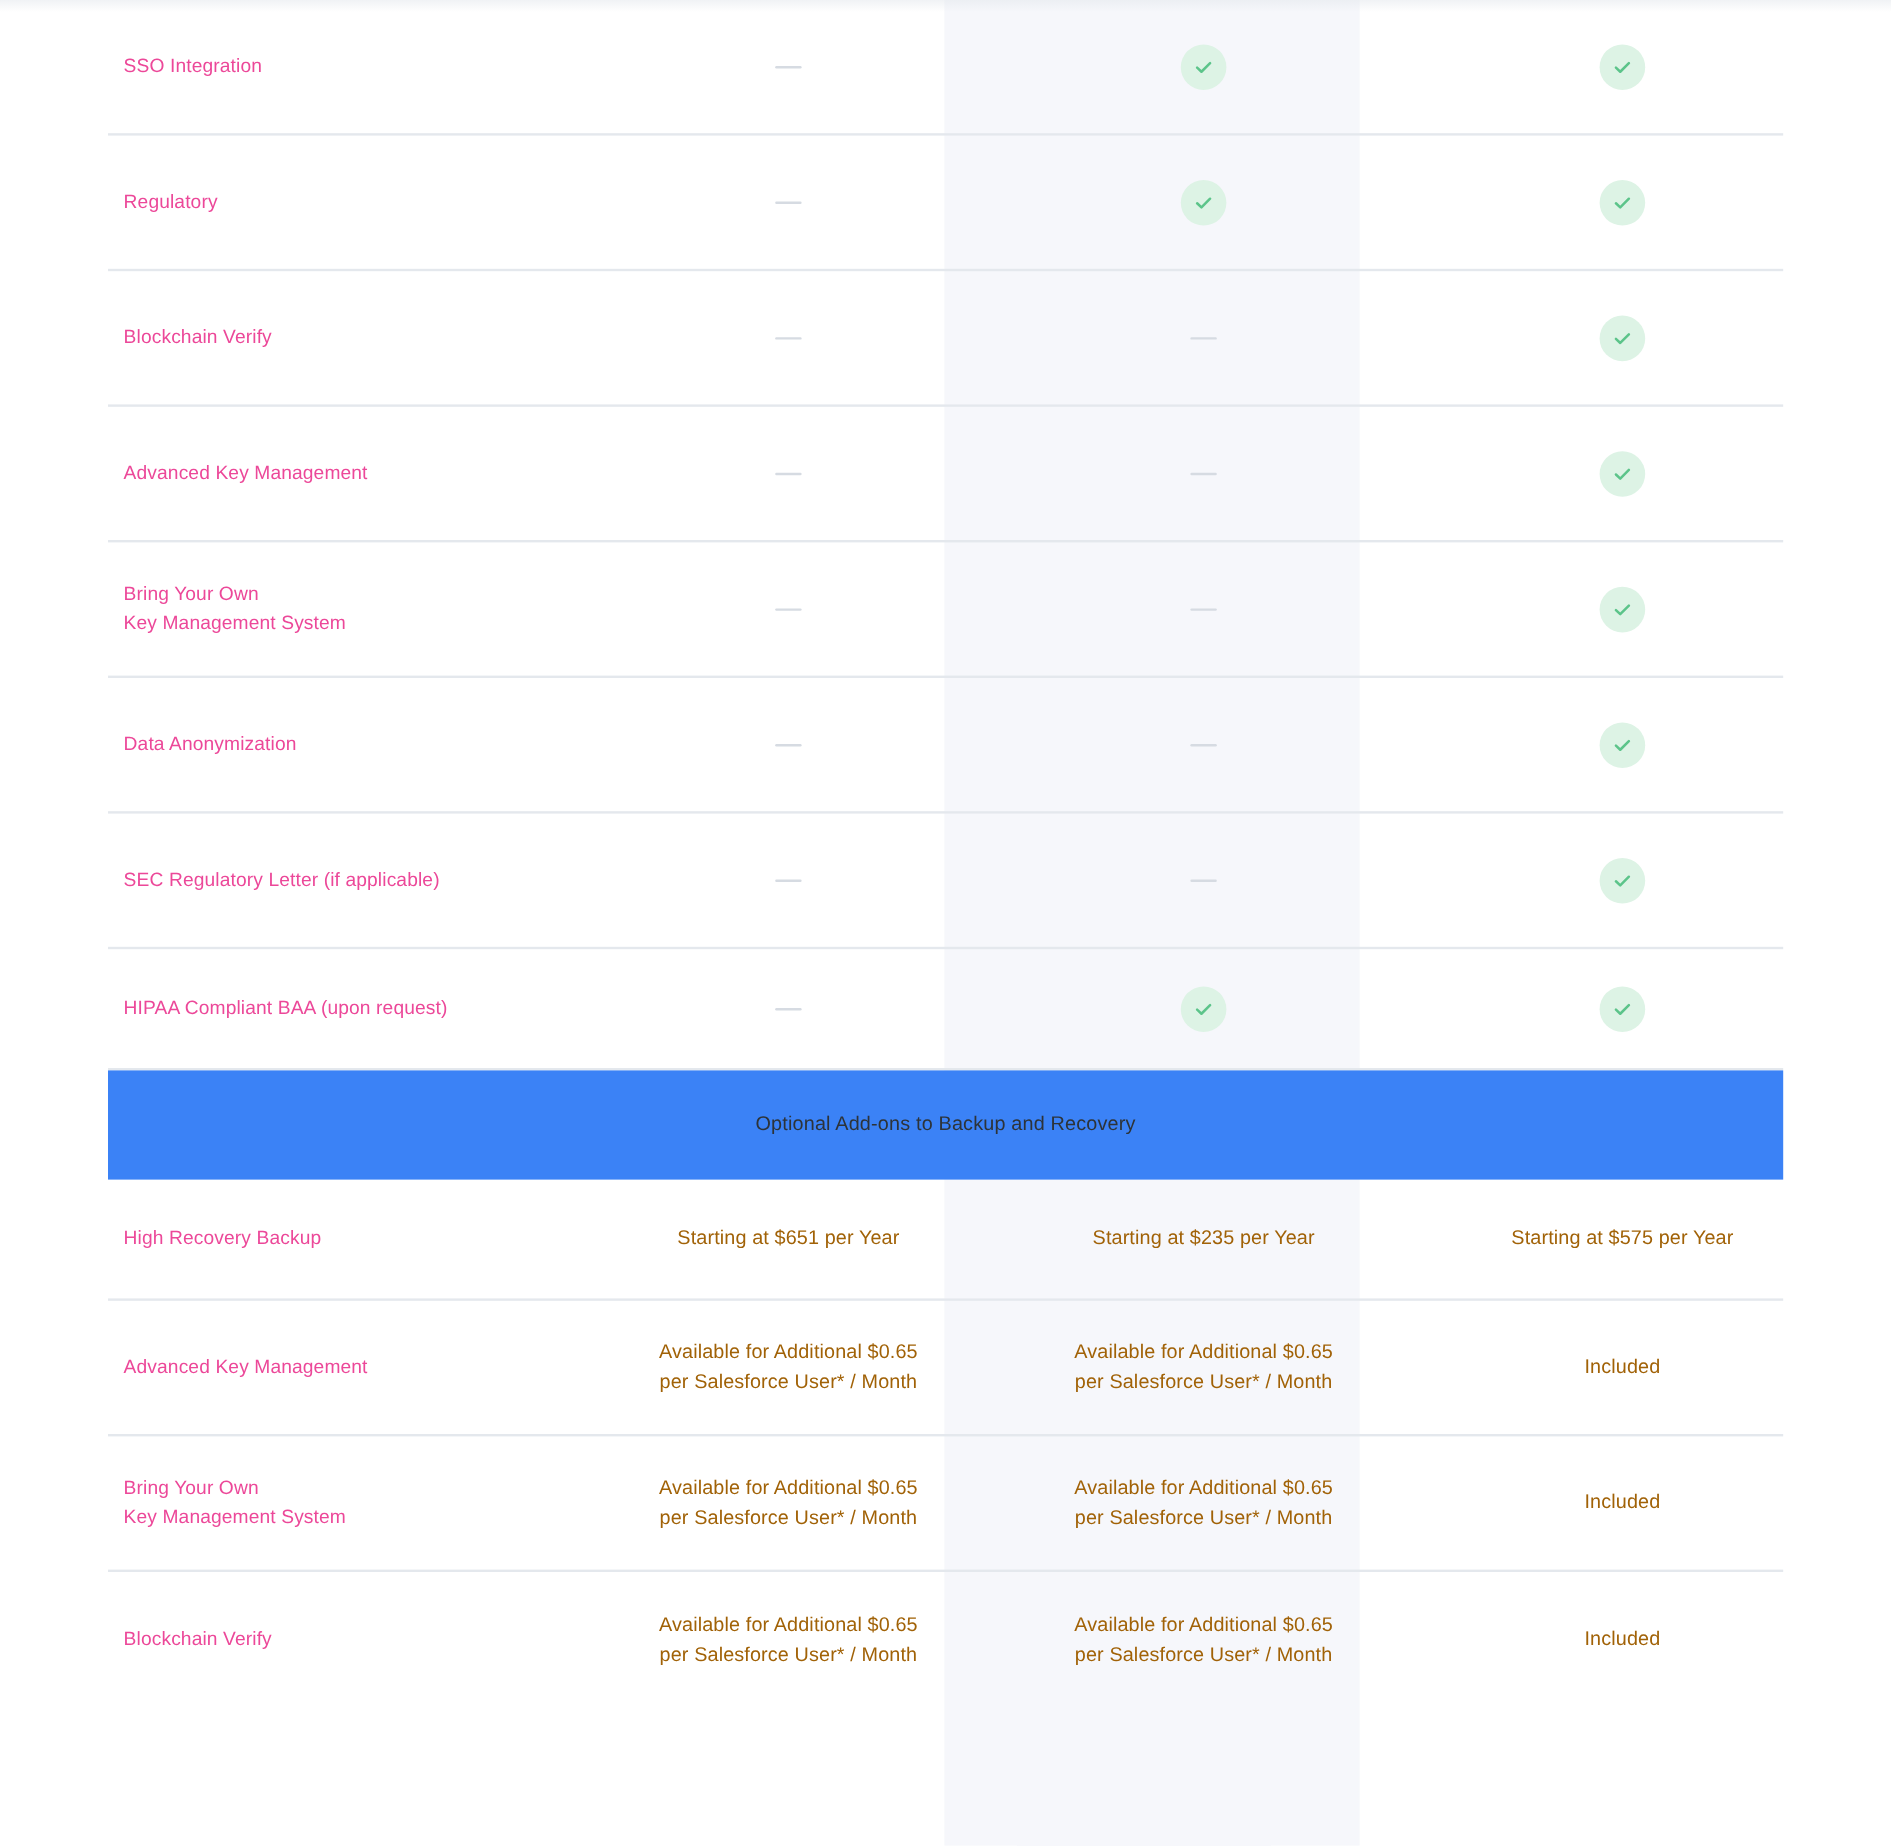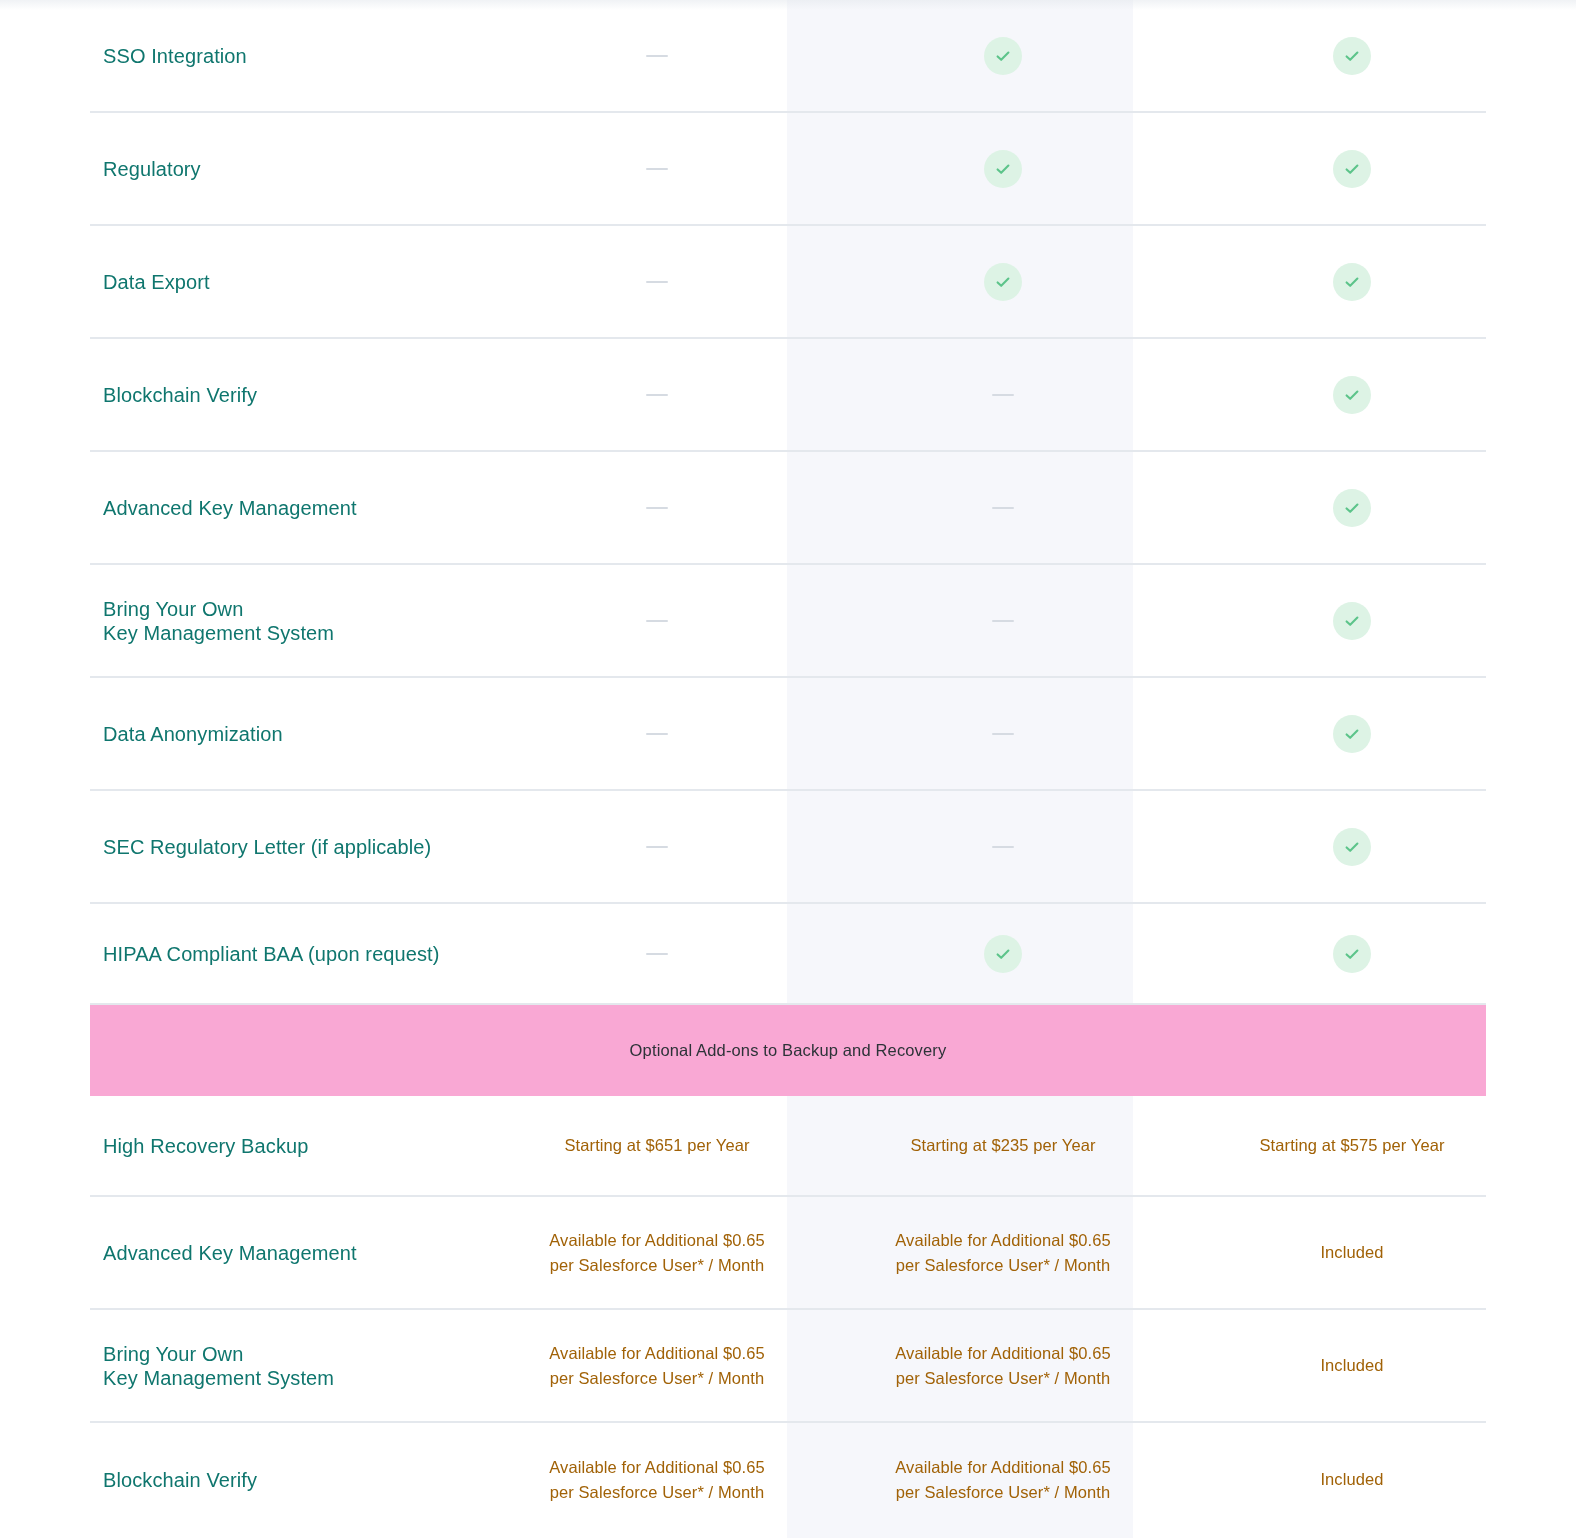--- a/index.html
+++ b/index.html
@@ -56,23 +56,23 @@
     border-bottom: 2px solid #e4e8ed;
   }
 
   .row.no-border { border-bottom: none; }
 
   .cell-feature {
     width: 394px;
     flex: 0 0 394px;
     padding-left: 13px;
     box-sizing: border-box;
-    font-size: 20px;
+    font-size: 16px;
     line-height: 24px;
-    color: #0f766e;
+    color: #ec4899;
     letter-spacing: 0.1px;
   }
 
   .cell-val {
     flex: 0 0 346px;
     width: 346px;
     display: flex;
     align-items: center;
     justify-content: center;
     text-align: center;
@@ -106,21 +106,21 @@
     font-size: 16.5px;
     line-height: 25px;
     color: #a16207;
     letter-spacing: 0.1px;
   }
 
   
   .section-head {
     margin: 0 90px;
     height: 91px;
-    background: #f9a8d4;
+    background: #3b82f6;
     display: flex;
     align-items: center;
     justify-content: center;
     position: relative;
     z-index: 3;
   }
   .section-head .title {
     font-size: 16.5px;
     color: #2d3338;
     letter-spacing: 0.15px;
@@ -173,42 +173,20 @@
         <div class="cell-val last">
           <div class="check">
             <svg width="20" height="20" viewBox="0 0 20 20">
               <path d="M4.6 10.4 L8.2 13.8 L15.4 6.6" fill="none" stroke="#5cc48a" stroke-width="2.1" stroke-linecap="round" stroke-linejoin="round"></path>
             </svg>
           </div>
         </div>
       </div>
       <div class="row" style="height: 113px;">
         <div class="cell-feature">
-          <div>Data Export</div>
-        </div>
-        <div class="cell-val ">
-          <span class="dash"></span>
-        </div>
-        <div class="cell-val mid">
-          <div class="check">
-            <svg width="20" height="20" viewBox="0 0 20 20">
-              <path d="M4.6 10.4 L8.2 13.8 L15.4 6.6" fill="none" stroke="#5cc48a" stroke-width="2.1" stroke-linecap="round" stroke-linejoin="round"></path>
-            </svg>
-          </div>
-        </div>
-        <div class="cell-val last">
-          <div class="check">
-            <svg width="20" height="20" viewBox="0 0 20 20">
-              <path d="M4.6 10.4 L8.2 13.8 L15.4 6.6" fill="none" stroke="#5cc48a" stroke-width="2.1" stroke-linecap="round" stroke-linejoin="round"></path>
-            </svg>
-          </div>
-        </div>
-      </div>
-      <div class="row" style="height: 113px;">
-        <div class="cell-feature">
           <div>Blockchain Verify</div>
         </div>
         <div class="cell-val ">
           <span class="dash"></span>
         </div>
         <div class="cell-val mid">
           <span class="dash"></span>
         </div>
         <div class="cell-val last">
           <div class="check">

